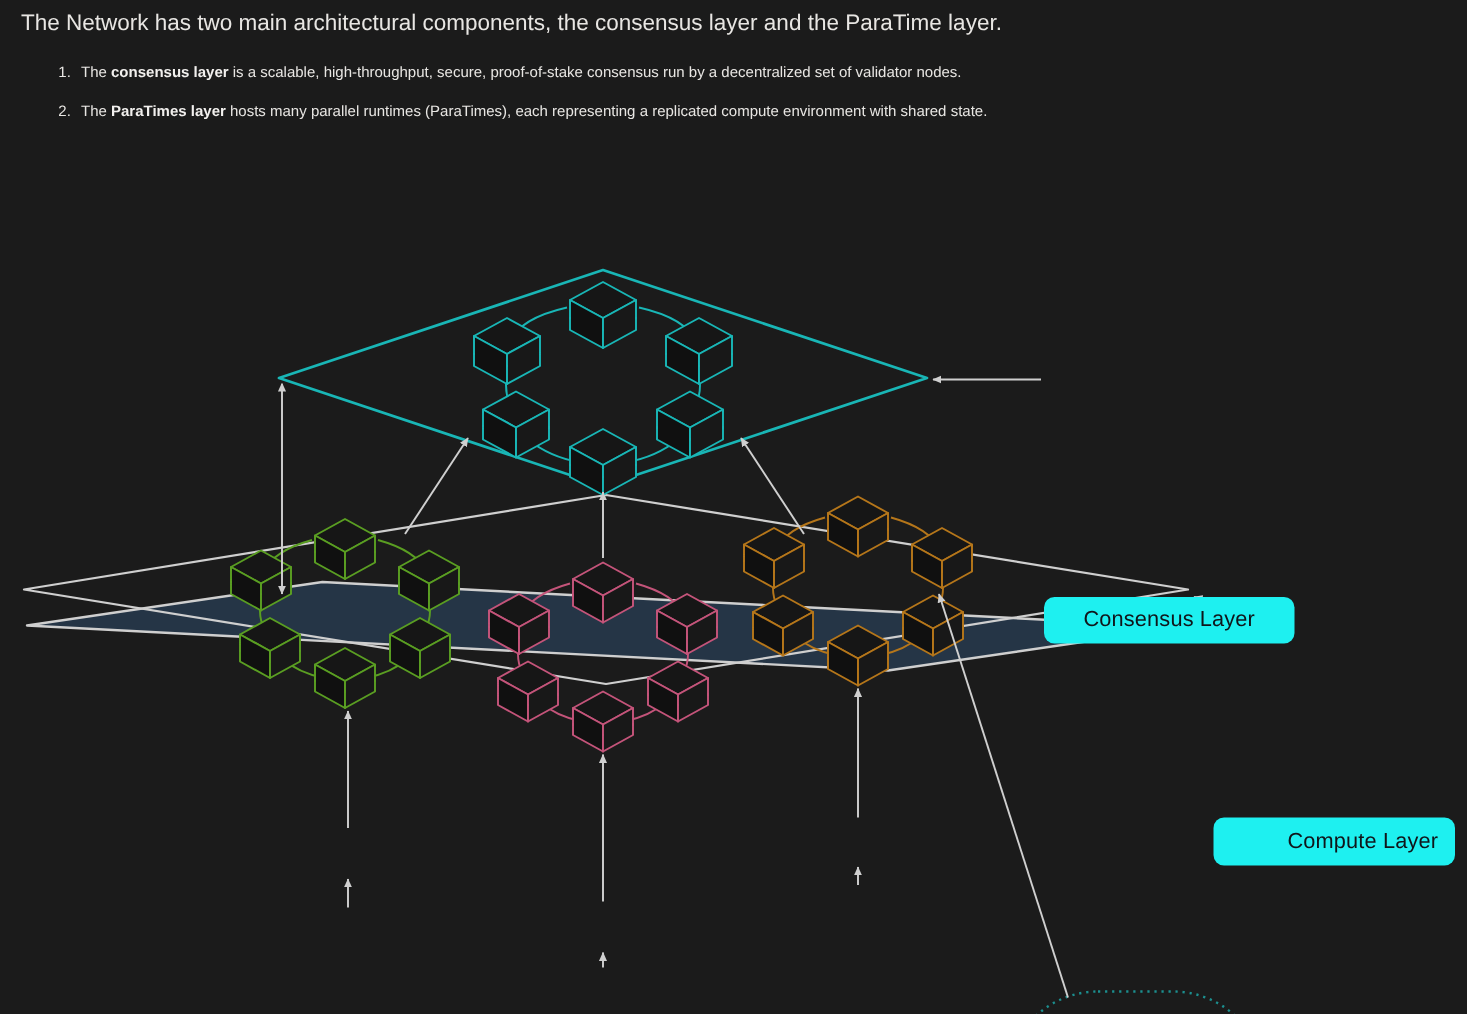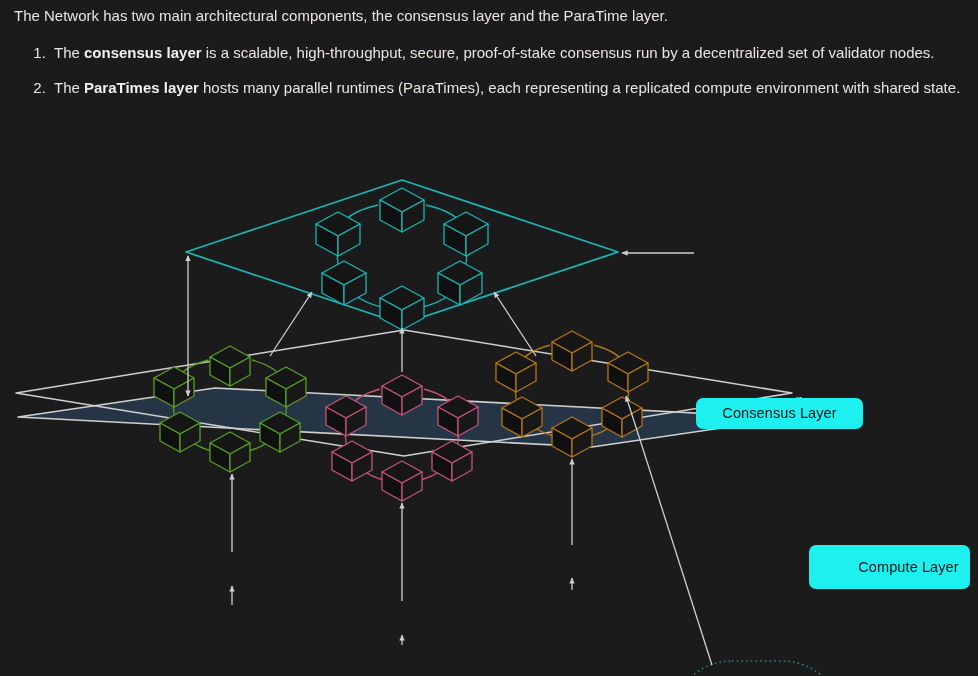--- a/index.html
+++ b/index.html
@@ -30,21 +30,21 @@
   }
   .intro {
     font-size: 15px;
     line-height: 1.55;
     color: #e8e6e3;
     margin: 0 0 6px 0;
   }
   ol.points {
     margin: 14px 0 0 0;
     padding-left: 36px;
-    font-size: 15px;
+    font-size: 10px;
     line-height: 1.62;
     color: #e8e6e3;
   }
   ol.points li {
     margin-bottom: 10px;
     padding-left: 4px;
   }
   ol.points b { font-weight: 700; color: #f2f0ee; }
 
   
@@ -66,21 +66,21 @@
     border-radius: 7px;
     display: flex;
     align-items: center;
     justify-content: center;
     box-sizing: border-box;
     white-space: nowrap;
     letter-spacing: .1px;
   }
   .badge-consensus { left: 696px; top: 238px; width: 167px; height: 31px; }
   .badge-verifiable { left: 24px;  top: 274px; width: 190px; height: 32px; }
-  .badge-compute  { left: 809px; top: 385px; width: 161px; height: 44px; padding-left: 38px; }
+  .badge-compute  { left: 809px; top: 385px; width: 161px; height: 32px; padding-left: 38px; }
 </style>
 </head>
 <body>
 
 <div class="page">
 
   <div class="prose">
     <p class="intro">The Network has two main architectural components, the consensus layer and the ParaTime layer.</p>
     <ol class="points">
       <li>

